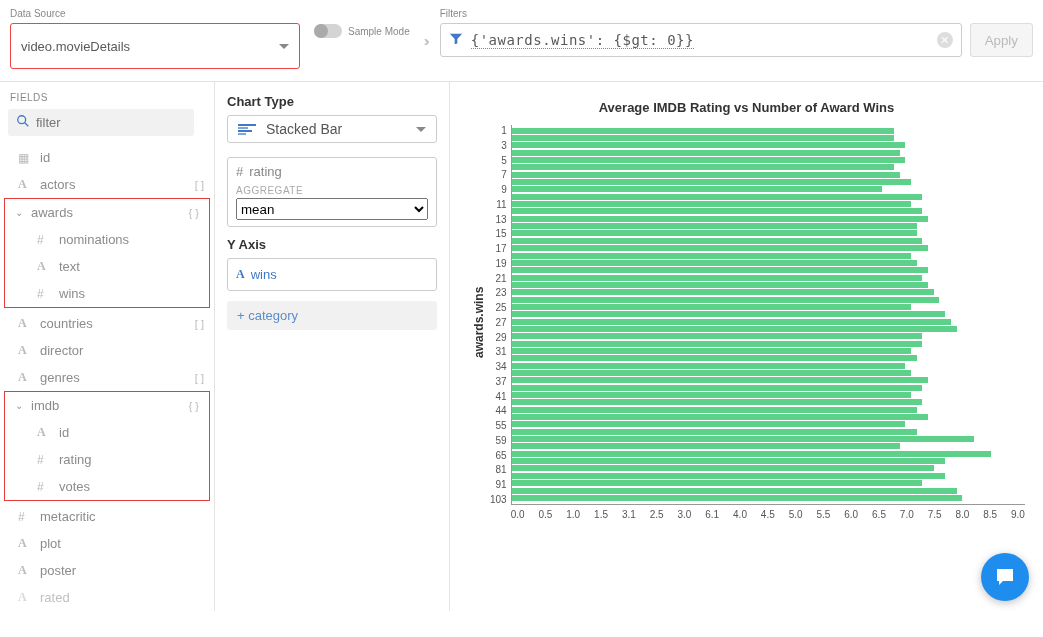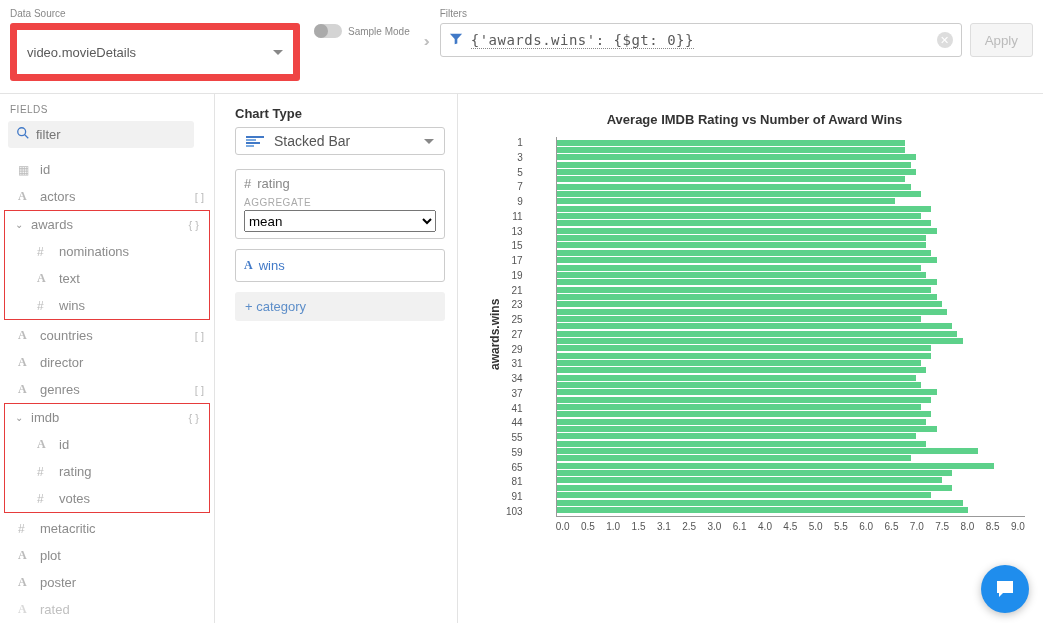--- a/index.html
+++ b/index.html
@@ -1,33 +1,33 @@
 <!DOCTYPE html>
 <html><head>
 <meta charset="utf-8">
 <style>
 * { box-sizing: border-box; margin: 0; padding: 0; }
 body { font-family: -apple-system, BlinkMacSystemFont, "Segoe UI", sans-serif; font-size: 13px; color: #5a5a5a; background: #fff; width: 1043px; }
 .top-row { display: flex; align-items: flex-start; padding: 8px 10px 12px 10px; gap: 14px; }
 .ds-col { width: 290px; }
 .label-sm { font-size: 10px; color: #888; margin-bottom: 4px; }
-.ds-select { display: flex; align-items: center; justify-content: space-between; border: 7px solid #ef4444; border-radius: 3px; padding: 22px 10px; height: 38px; cursor: pointer; background: #fff; }
+.ds-select { display: flex; align-items: center; justify-content: space-between; border: 1px solid #ef4444; border-radius: 3px; padding: 22px 10px; height: 38px; cursor: pointer; background: #fff; }
 .caret { width: 0; height: 0; border-left: 5px solid transparent; border-right: 5px solid transparent; border-top: 5px solid #888; }
 .toggle-col { padding-top: 16px; display: flex; align-items: center; gap: 6px; }
 .toggle-pill { width: 28px; height: 14px; border-radius: 8px; background: #d4d4d4; position: relative; }
 .toggle-pill::after { content: ""; position: absolute; width: 14px; height: 14px; border-radius: 50%; background: #aaa; left: 0; top: 0; }
 .divider-arrows { padding-top: 24px; color: #bbb; font-size: 15px; letter-spacing: -4px; }
 .filters-col { flex: 1; }
 .filter-box { display: flex; align-items: center; border: 1px solid #ccc; border-radius: 3px; height: 34px; padding: 16px 8px; background: #fff; }
 .filter-icon svg { width: 14px; height: 14px; }
 .filter-text { flex: 1; font-family: Menlo, Consolas, monospace; font-size: 14px; padding: 0 8px; letter-spacing: 0.5px; }
 .filter-text .dotted { border-bottom: 1px dotted #888; }
 .clear-icon { width: 16px; height: 16px; border-radius: 50%; background: #ddd; color: #fff; display: flex; align-items: center; justify-content: center; font-size: 11px; cursor: pointer; }
 .apply-btn { margin-left: 8px; padding: 6px 14px; border: 1px solid #ddd; border-radius: 3px; background: #f5f5f5; color: #bbb; height: 34px; }
-.main { display: flex; border-top: 1px solid #e3e3e3; gap: 8px; }
+.main { display: flex; border-top: 1px solid #e3e3e3; }
 .sidebar { width: 215px; border-right: 1px solid #e3e3e3; }
 .fields-header { font-size: 10px; letter-spacing: 0.5px; color: #888; padding: 10px 10px 6px 10px; }
 .filter-input-wrap { display: flex; align-items: center; background: #f1f1f1; border-radius: 3px; margin: 0 20px 8px 8px; padding: 5px 8px; }
 .filter-input-wrap input { border: none; background: transparent; outline: none; font-size: 13px; flex: 1; color: #888; }
 .field-row { display: flex; align-items: center; padding: 6px 10px 6px 18px; color: #999; cursor: pointer; }
 .field-row.exp-parent { padding-left: 10px; }
 .field-row.child { padding-left: 32px; }
 .glyph { width: 16px; font-size: 12px; color: #bbb; }
 .glyph-a { font-family: Georgia, serif; font-weight: bold; font-size: 12px; color: #bbb; }
 .glyph-num { color: #bbb; }
@@ -47,21 +47,21 @@
 .axis-pill .glyph-a { color: #4179c7; }
 .aggregate-label { font-size: 10px; letter-spacing: 0.5px; color: #aaa; margin-top: 4px; }
 .select-sm { width: 100%; height: 22px; margin-top: 2px; }
 .axis-simple { border: 1px solid #ccc; border-radius: 3px; padding: 6px 8px; margin-bottom: 10px; }
 .series-box { background: #f1f1f1; border-radius: 3px; padding: 7px 10px; color: #5d8ec9; font-size: 13px; cursor: pointer; }
 .chart-col { flex: 1; padding: 18px 18px 10px 18px; position: relative; }
 .chart-title { text-align: center; font-size: 13px; font-weight: 600; color: #333; margin-bottom: 10px; }
 .chart-area { display: flex; }
 .y-label { writing-mode: vertical-rl; transform: rotate(180deg); font-size: 12px; color: #333; font-weight: 600; text-align: center; padding: 0 4px; }
 .y-ticks { display: flex; flex-direction: column; justify-content: space-between; font-size: 10px; color: #555; text-align: right; padding-right: 4px; }
-.bars-wrap { flex: 1; position: relative; margin-left: 29px; }
+.bars-wrap { flex: 1; position: relative; }
 .bars { border-left: 1px solid #999; border-bottom: 1px solid #999; height: 380px; display: flex; flex-direction: column; justify-content: space-around; padding: 2px 0; }
 .bar { height: 6px; background: #5dd18a; }
 .x-ticks { display: flex; justify-content: space-between; font-size: 10px; color: #555; padding-top: 4px; }
 .x-label { text-align: center; font-size: 12px; color: #333; font-weight: 600; margin-top: 6px; }
 .chat-bubble { position: absolute; bottom: 10px; right: 14px; width: 48px; height: 48px; border-radius: 50%; background: #1f8ded; display: flex; align-items: center; justify-content: center; box-shadow: 0 2px 8px rgba(0,0,0,0.25); cursor: pointer; }
 .chat-bubble svg { width: 24px; height: 24px; }
 </style>
 </head>
 <body>
 
@@ -209,20 +209,21 @@
       <div class="axis-pill">
         <span class="glyph-num">#</span>
         <span>rating</span>
       </div>
       <div class="aggregate-label">AGGREGATE</div>
       <select class="select-sm">
         <option>mean</option>
       </select>
     </div>
 
+    <div class="section-title">Y Axis</div>
     <div class="axis-simple">
       <div class="axis-pill">
         <span class="glyph-a">A</span>
         <span style="color:#4179c7">wins</span>
       </div>
     </div>
 
     <div class="series-box">+ category</div>
   </div>
 

